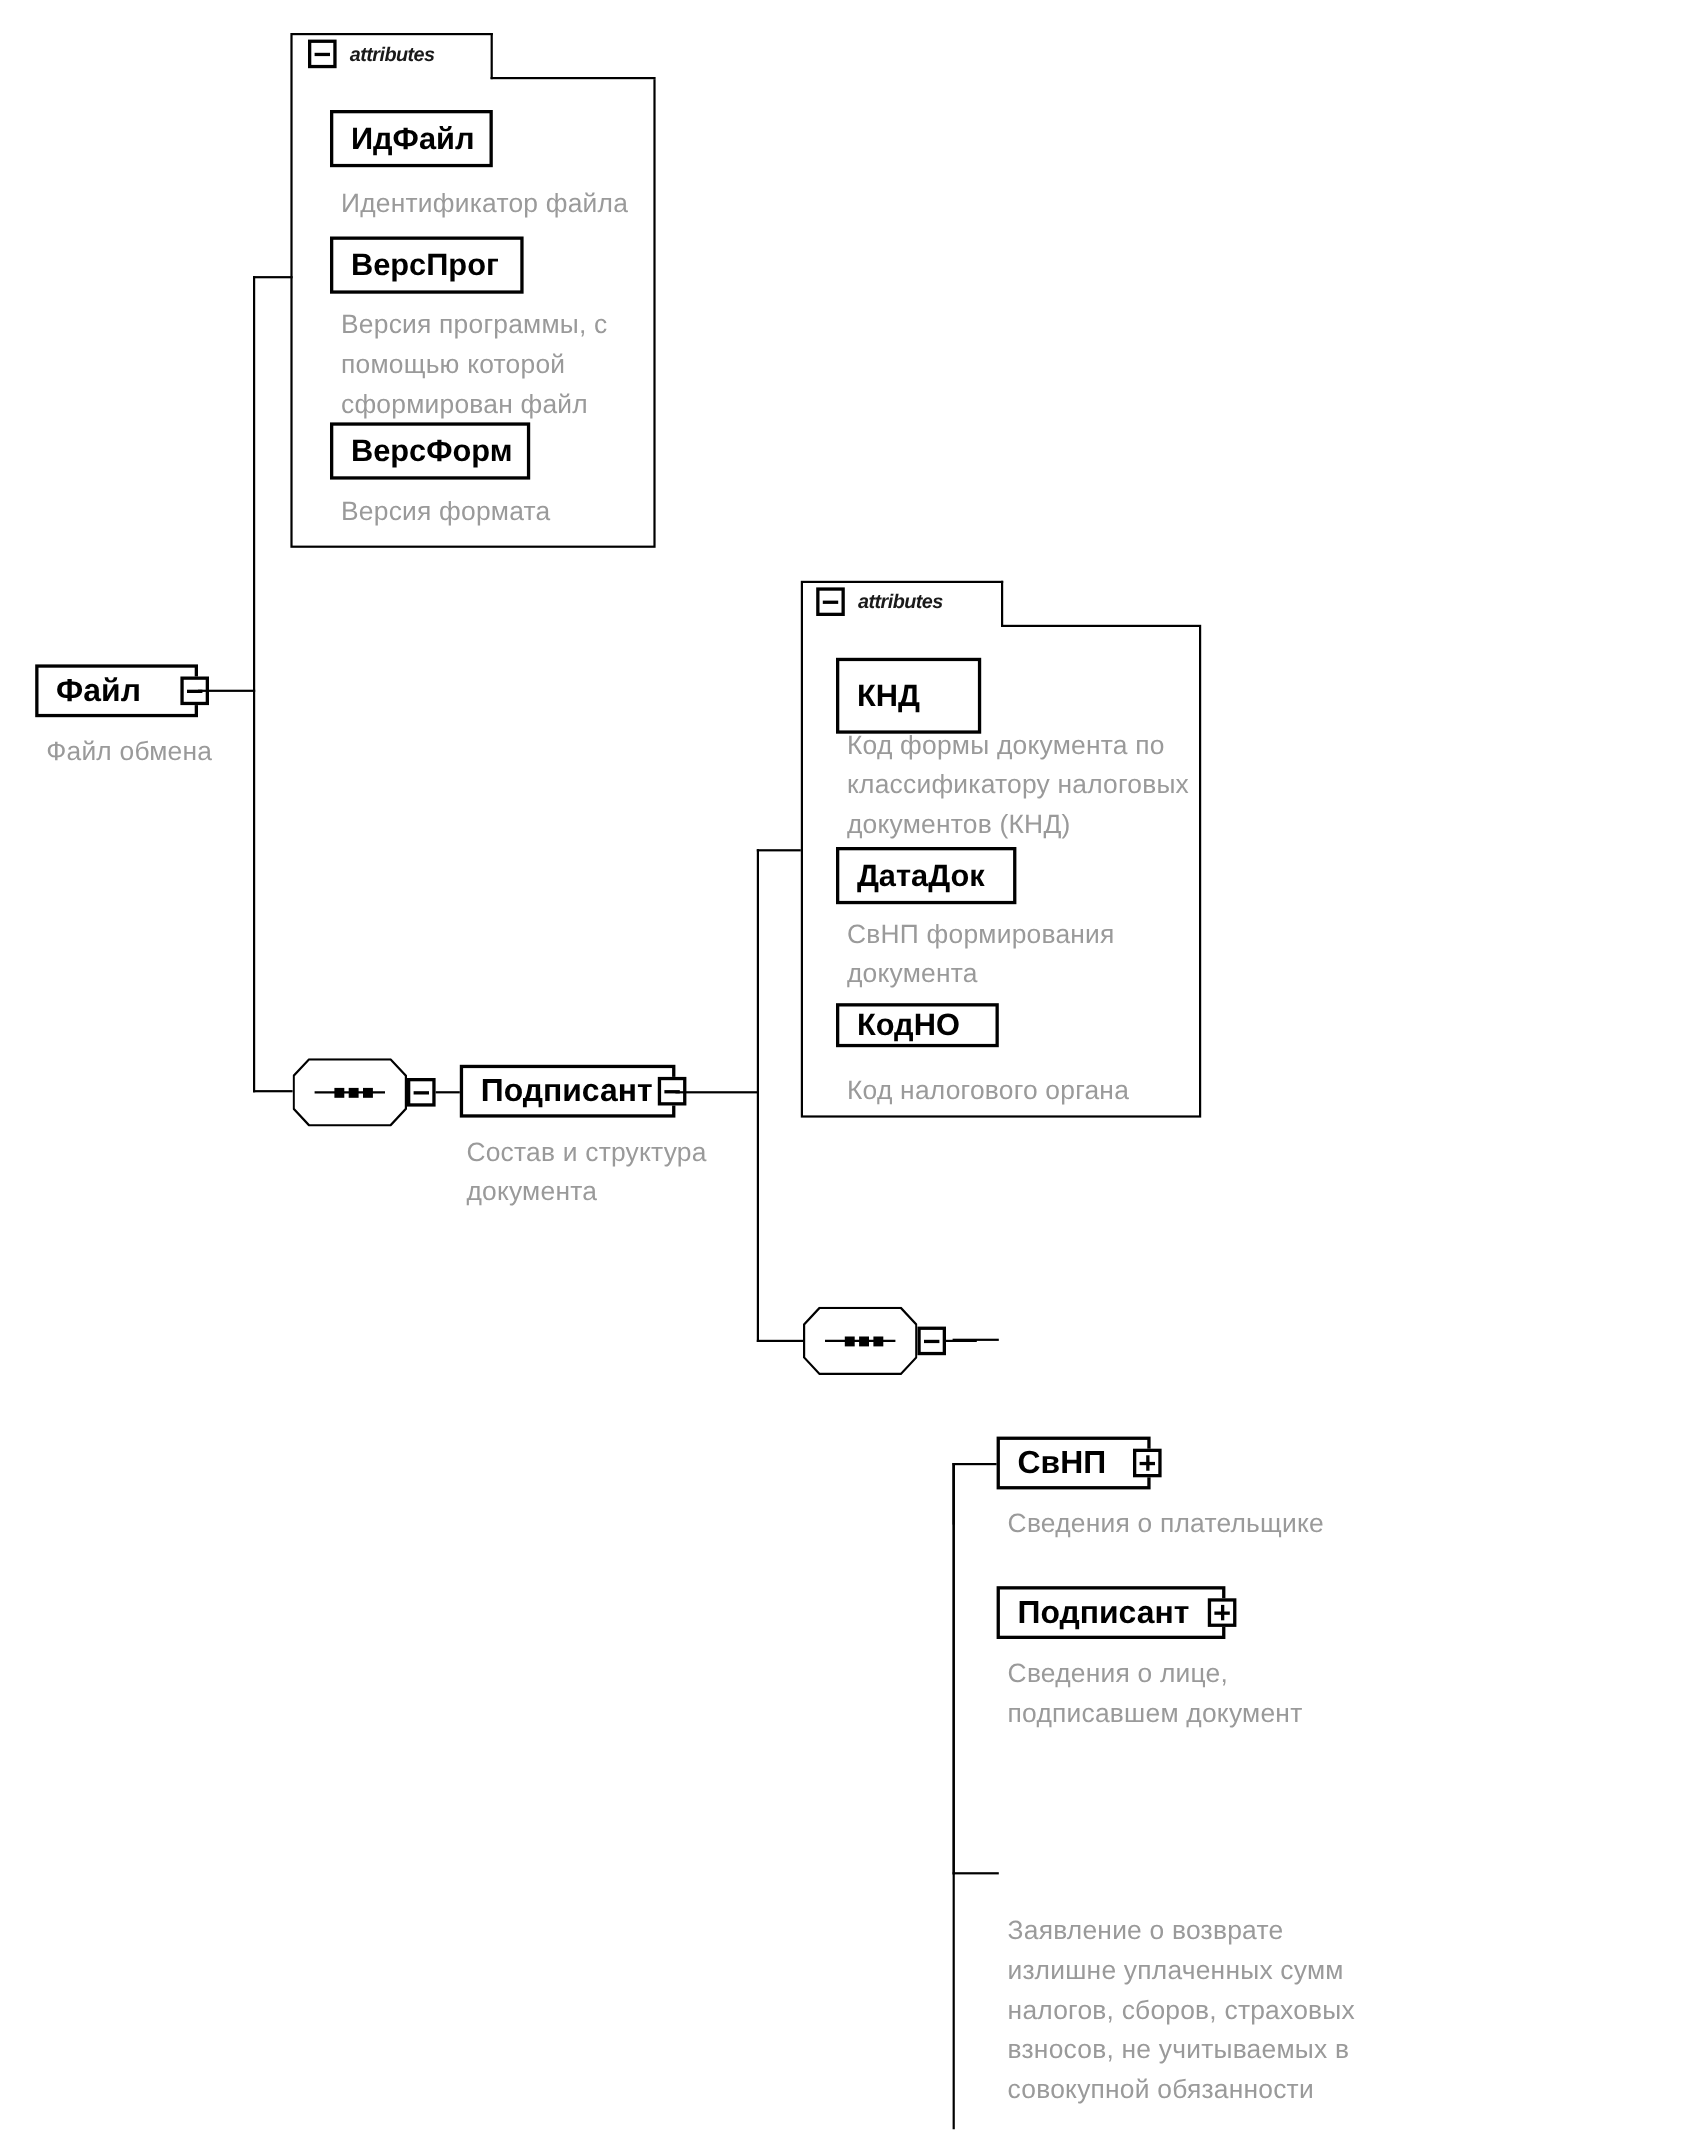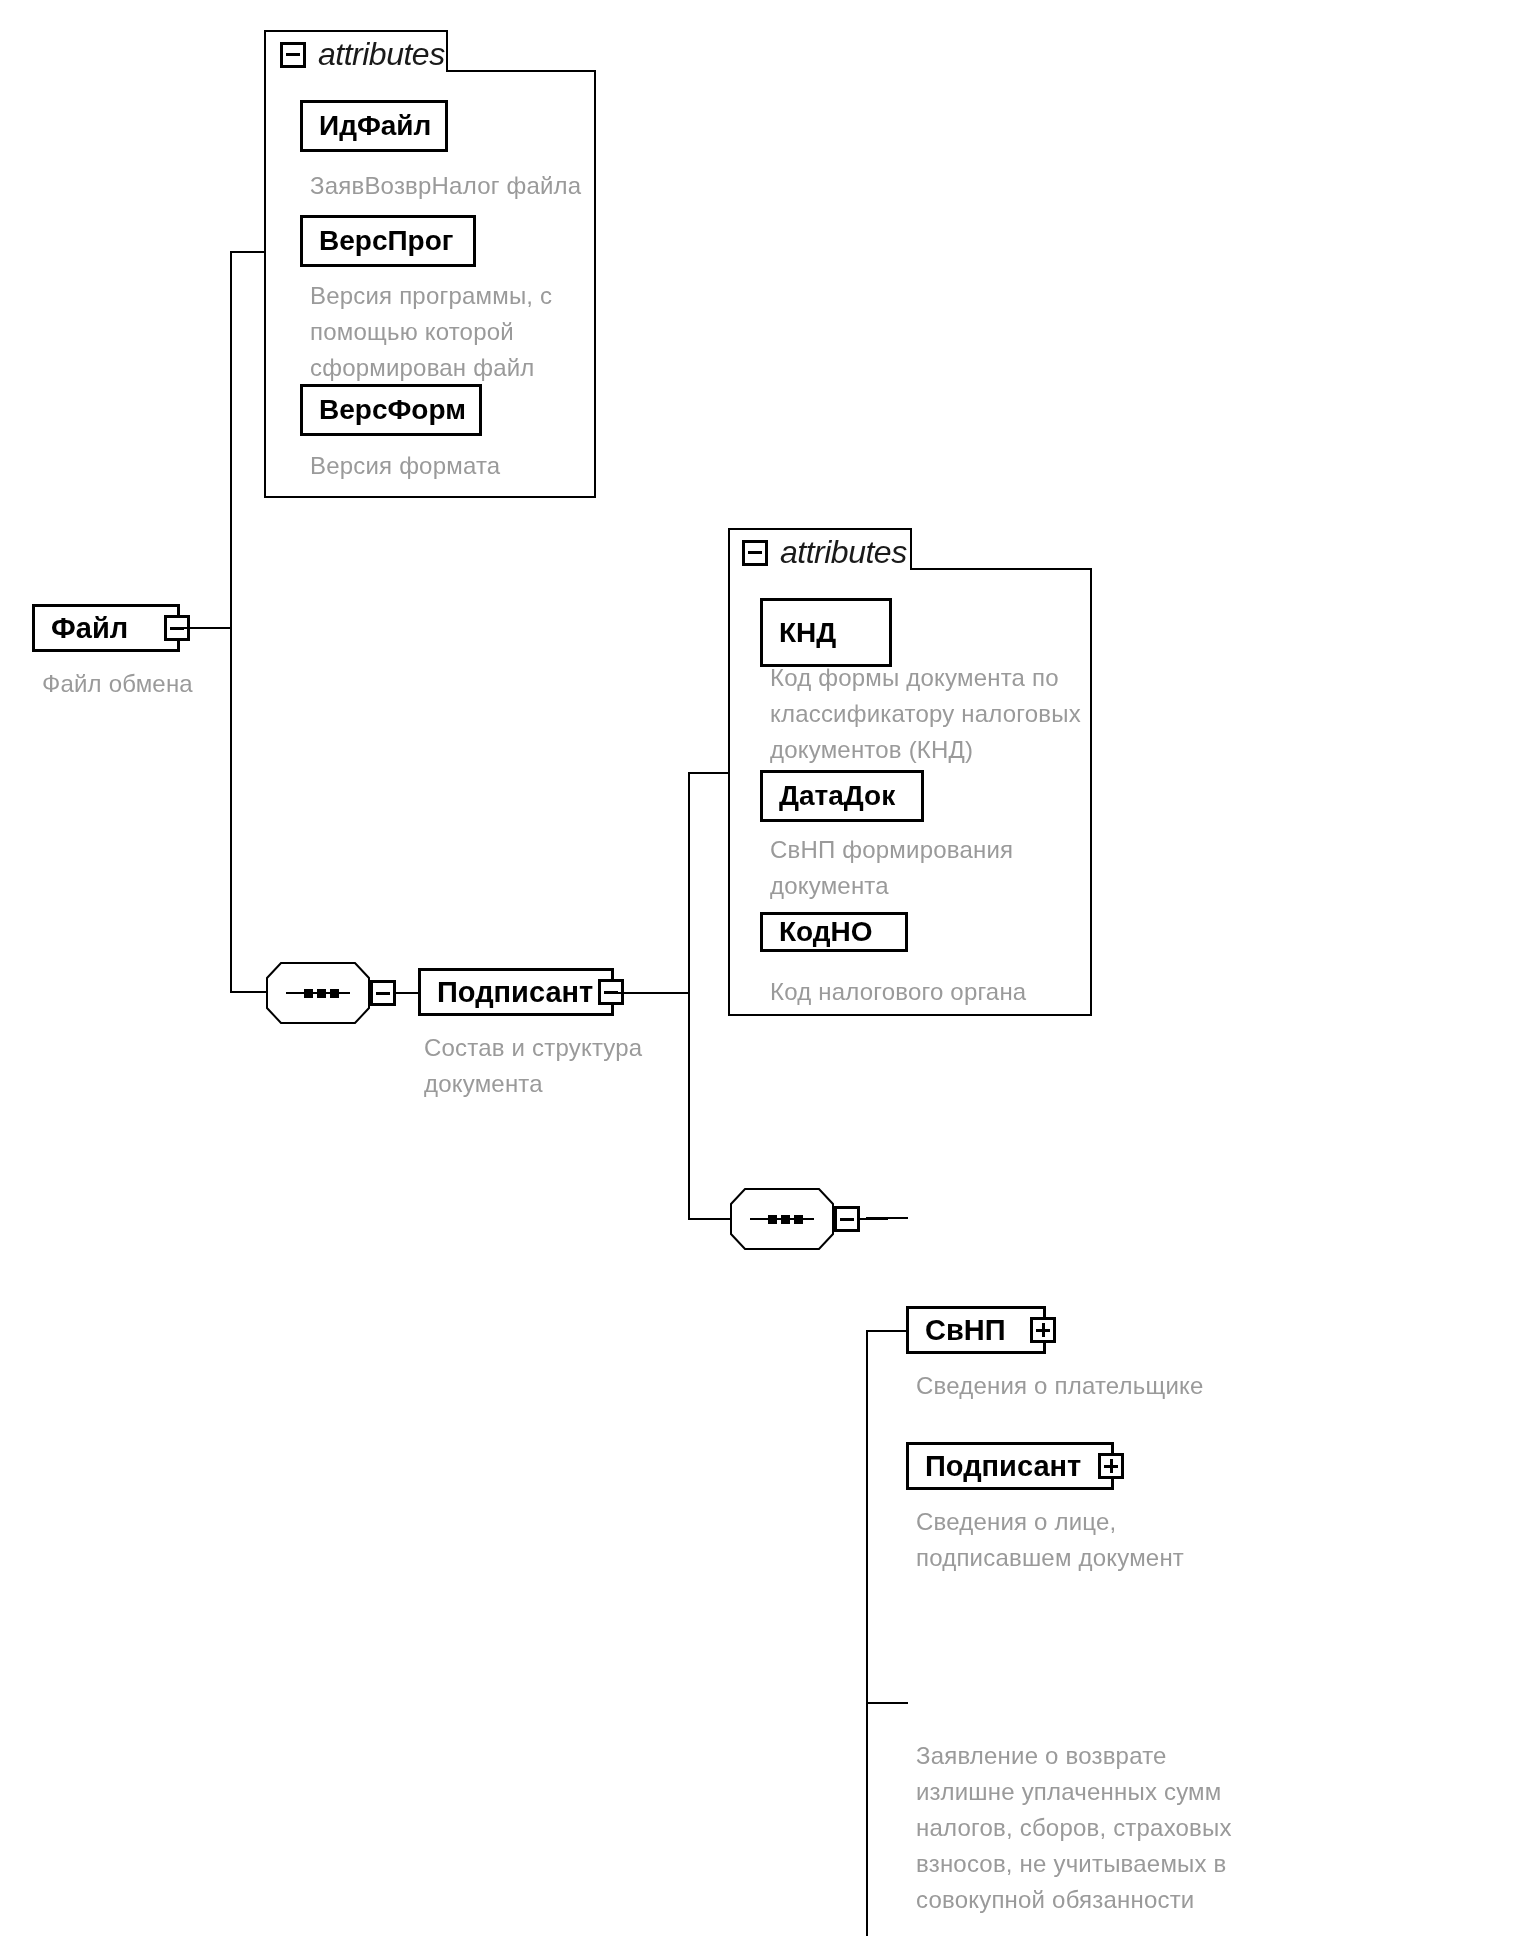--- a/index.html
+++ b/index.html
@@ -36,22 +36,22 @@
   .attr-header {
     position: absolute;
     display: flex;
     align-items: center;
     gap: 12px;
     background: #ffffff;
     padding: 0;
   }
   .attr-header-label {
     font-style: italic;
-    font-weight: normal;
-    font-size: 32px;
+    font-weight: bold;
+    font-size: 18px;
     color: #1a1a1a;
     letter-spacing: -0.5px;
     white-space: nowrap;
   }
 
   
   .toggle {
     width: 26px;
     height: 26px;
     border: 3px solid #000;
@@ -170,21 +170,21 @@
     <span class="toggle"></span>
     <span class="attr-header-label">attributes</span>
   </div>
 
   <div class="node attr-node" style="left:300px; top:100px; width:148px; height:52px;">
     <div class="node-shadow" style="left:10px; top:10px; width:148px; height:52px;"></div>
     <div class="node-box">
       <span class="node-label">ИдФайл</span>
     </div>
   </div>
-  <div class="desc" style="left:310px; top:168px; width:300px;">ЗаявВозврНалог файла</div>
+  <div class="desc" style="left:310px; top:168px; width:300px;">Идентификатор файла</div>
 
   <div class="node attr-node" style="left:300px; top:215px; width:176px; height:52px;">
     <div class="node-shadow" style="left:10px; top:10px; width:176px; height:52px;"></div>
     <div class="node-box">
       <span class="node-label">ВерсПрог</span>
     </div>
   </div>
   <div class="desc" style="left:310px; top:278px; width:280px;">Версия программы, с
 помощью которой
 сформирован файл</div>

